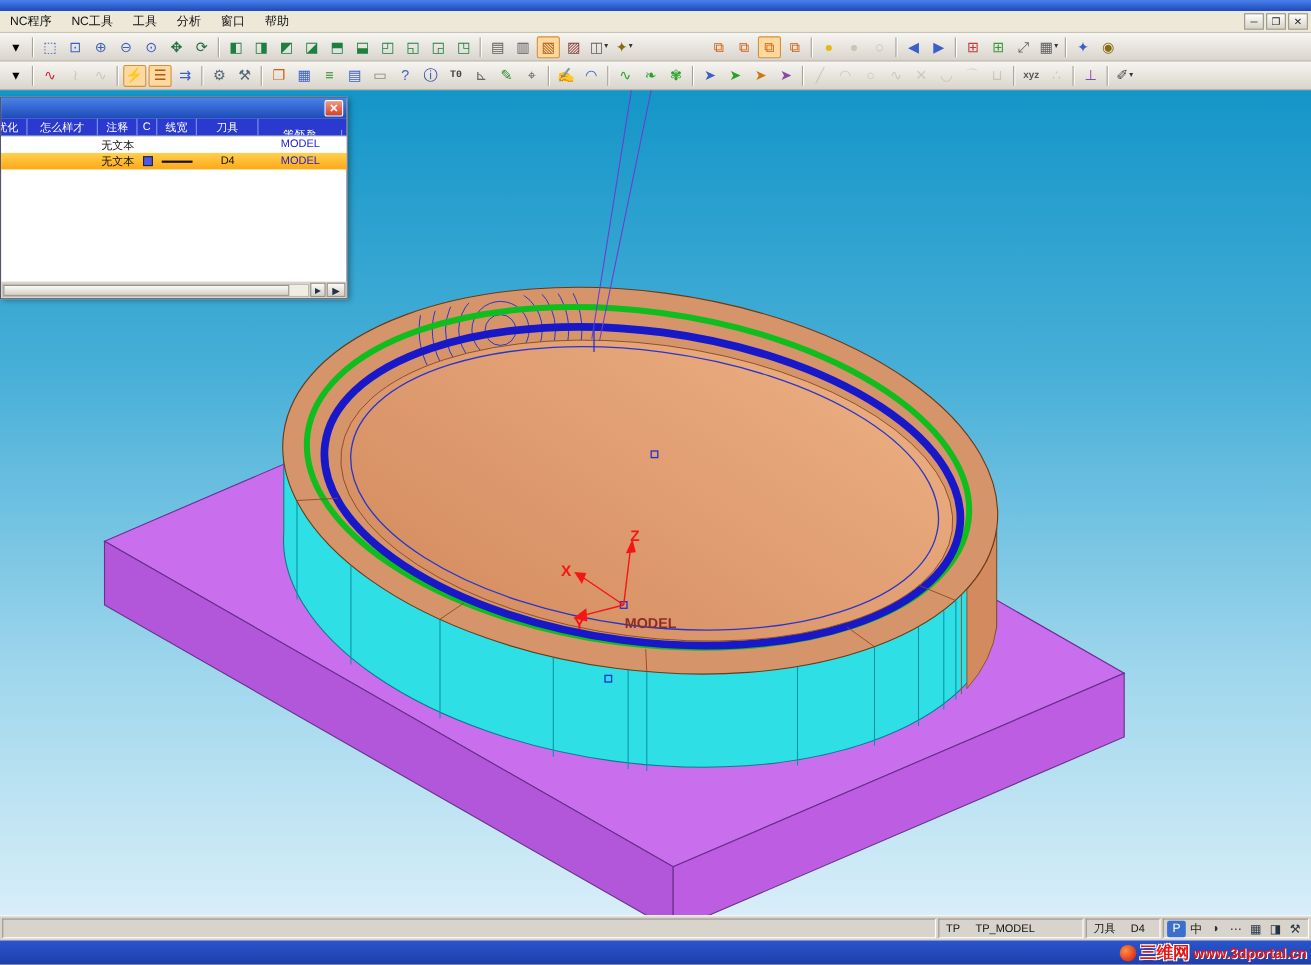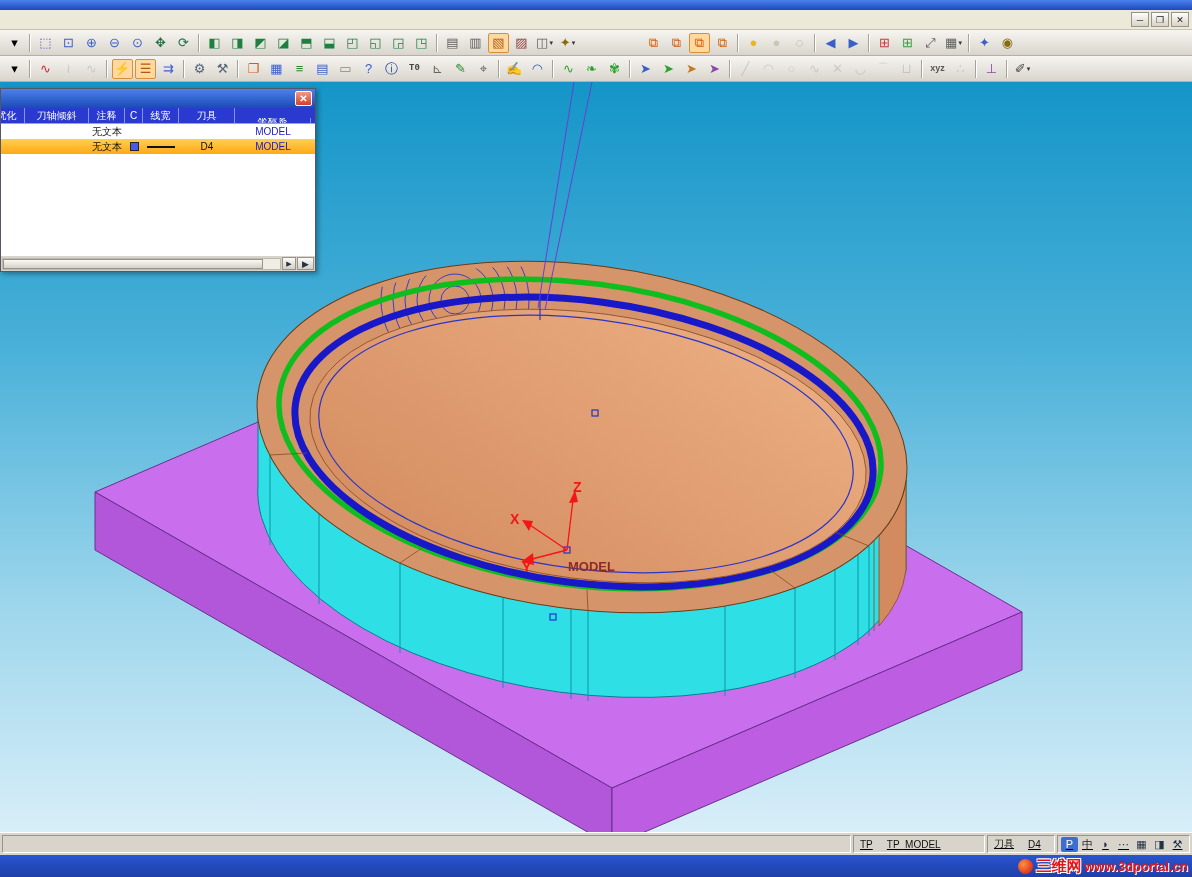--- a/index.html
+++ b/index.html
@@ -60,21 +60,21 @@
   .ps-track { flex:1; height:12px; background:#efede4; border:1px solid #bdb9ad; position:relative; }
   .ps-thumb { position:absolute; left:0; top:0; width:94%; height:100%;
               background:linear-gradient(#fbfaf7,#d4d0c6); border:1px solid #98948a; }
   .ps-btn, .ps-corner { height:13px; border:1px solid #98948a; background:linear-gradient(#fbfaf7,#d4d0c6);
               display:flex; align-items:center; justify-content:center; color:#234; }
   .ps-btn { width:14px; font-size:7px; }
   .ps-corner { width:17px; font-size:9px; }
 
   
   .statusbar { height:23px; background:#d8d4cc; display:flex; align-items:center;
-               gap:2px; padding:0 2px; border-top:1px solid #fff;text-decoration:underline; }
+               gap:2px; padding:0 2px; border-top:1px solid #fff; }
   .sb-cell { height:18px; border:1px solid; border-color:#98948a #ffffff #ffffff #98948a;
              display:flex; align-items:center; padding:0 6px; gap:14px; font-size:10px; color:#111; }
   .sb-main { flex:1; }
   .sb-icons { gap:1px; padding:0 3px; }
   .sb-ico { width:17px; height:15px; display:inline-flex; align-items:center; justify-content:center;
             font-size:11px; border-radius:2px; }
 
   
   .taskbar { height:22px; background:linear-gradient(#2a55cf,#1e3fa8); display:flex;
              align-items:center; gap:3px; padding:0 2px; position:relative; }
@@ -90,20 +90,28 @@
   .wm-site { font-size:15px; font-weight:bold; color:#e51515;
              text-shadow:1px 1px 0 #fff,-1px -1px 0 #fff,1px -1px 0 #fff,-1px 1px 0 #fff; }
   .wm-url  { font-size:13px; font-weight:bold; color:#e51515; text-shadow:1px 1px 0 #fff; }
 </style>
 </head>
 <body>
 
 <div class="titlebar"></div>
 
 <div class="menubar">
+  <div class="tb-group" id="menu-items">
+      <span class="menu-item">NC程序</span>
+      <span class="menu-item">NC工具</span>
+      <span class="menu-item">工具</span>
+      <span class="menu-item">分析</span>
+      <span class="menu-item">窗口</span>
+      <span class="menu-item">帮助</span>
+    </div>
   <div class="win-controls">
     <span class="wc">─</span>
     <span class="wc">❐</span>
     <span class="wc">✕</span>
   </div>
 </div>
 
 <div class="toolbar">
   <div class="tb-group" id="tb1-left">
       <span class="tb-btn">
@@ -450,21 +458,21 @@
 
   <div class="panel">
     <div class="panel-title">
       <span class="panel-close">✕</span>
     </div>
     <div class="panel-head" id="panel-cols">
         <span class="ph-cell" style="width: 24px;">
           <span style="margin-left: -12px;">优化</span>
         </span>
         <span class="ph-cell" style="width: 64px;">
-          <span>刀轴倾斜</span>
+          <span>怎么样才</span>
         </span>
         <span class="ph-cell" style="width: 36px;">
           <span>注释</span>
         </span>
         <span class="ph-cell" style="width: 18px;">
           <span>C</span>
         </span>
         <span class="ph-cell" style="width: 36px;">
           <span>线宽</span>
         </span>

